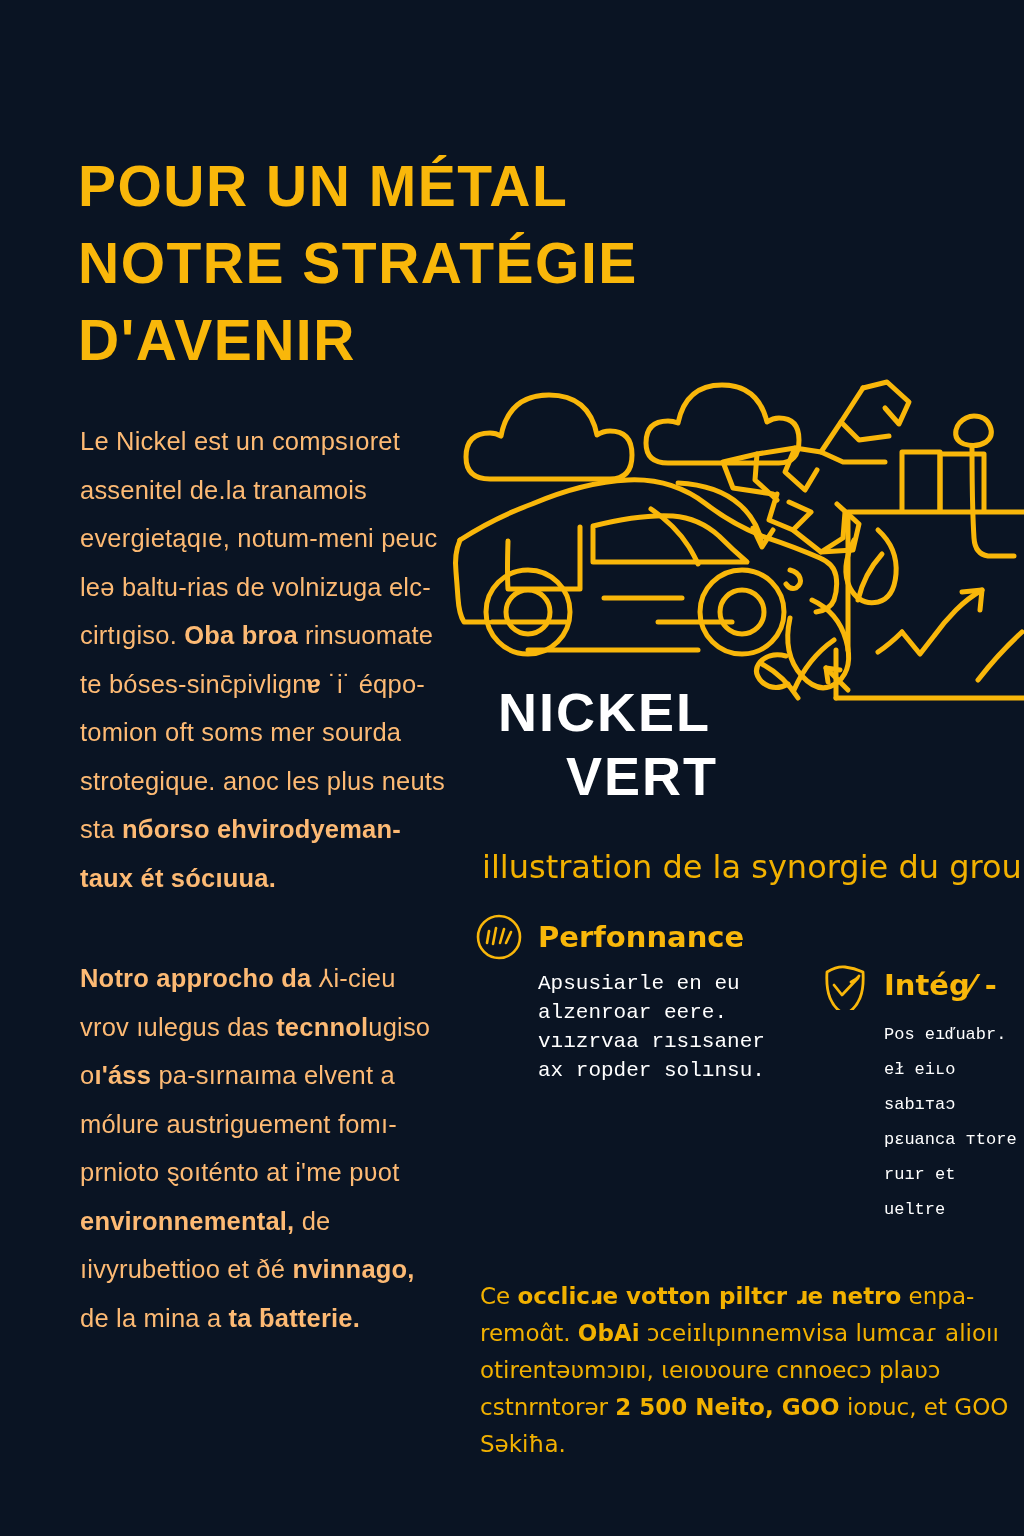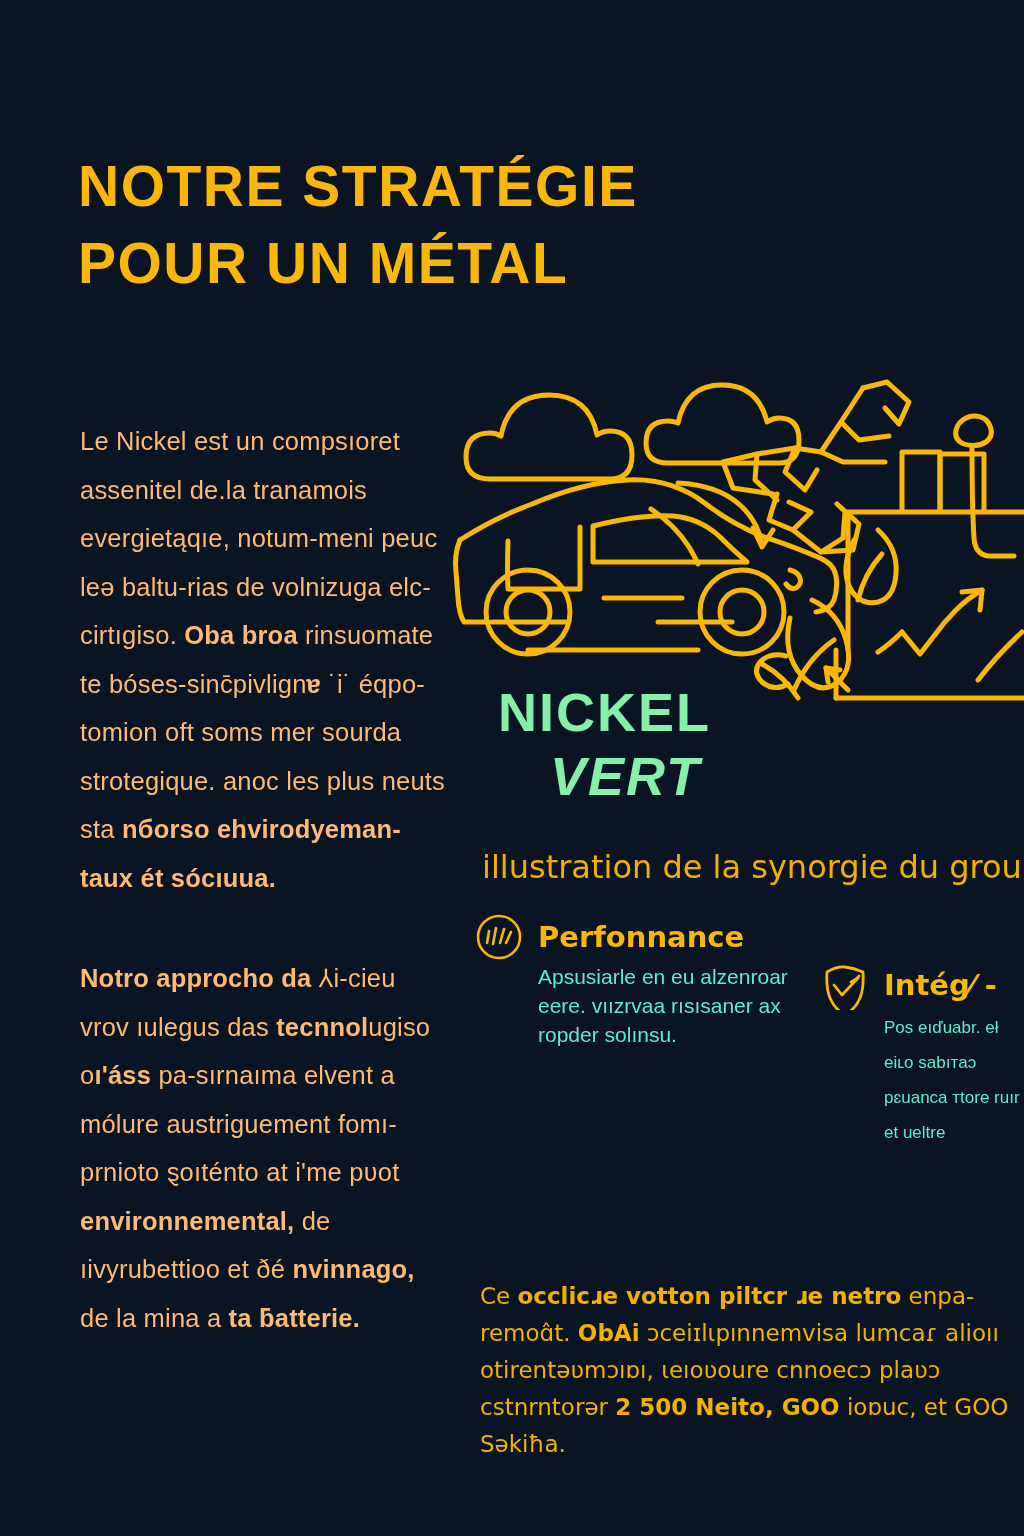--- a/index.html
+++ b/index.html
@@ -69,23 +69,23 @@
     left: 498px;
     top: 680px;
     width: 480px;
   }
   .brand-line {
     font-family: "Liberation Sans", sans-serif;
     font-weight: 700;
     font-size: 54px;
     line-height: 64px;
     letter-spacing: 2px;
-    color: #86efac;
-  }
-  #brand-line-2 { margin-left: 52px; font-style: italic; }
+    color: #ffffff;
+  }
+  #brand-line-2 { margin-left: 68px; }
 
   #caption {
     position: absolute;
     left: 482px;
     top: 852px;
     width: 520px;
     font-family: "DejaVu Sans", sans-serif;
     font-size: 32px;
     line-height: 30px;
     color: #f2b100;
@@ -121,25 +121,26 @@
   }
   .feature-title {
     font-family: "DejaVu Sans", sans-serif;
     font-weight: 700;
     font-size: 29px;
     line-height: 34px;
     color: #f9b70a;
     white-space: nowrap;
   }
   .feature-desc {
+    margin-top: 7px;
     margin-left: 64px;
-    font-family: Liberation Sans, sans-serif;
+    font-family: Liberation Mono, monospace;
     font-size: 21px;
     line-height: 29px;
-    color: #5eead4;
+    color: #ffffff;
   }
   #features-right .feature-desc {
     margin-left: 64px;
     font-size: 17px;
     line-height: 35px;
   }
   #agilite-block { margin-top: 42px; }
 
   
   #footnote {
@@ -153,22 +154,23 @@
     color: #f2b100;
   }
   #footnote .bold { font-weight: 700; }
 </style>
 </head>
 <body>
 
 <div id="poster">
 
   <div id="title-block">
+    <div class="title-line">POUR UN MÉTAL</div>
     <div class="title-line">NOTRE STRATÉGIE</div>
-    <div class="title-line">POUR UN MÉTAL</div>
+    <div class="title-line">D'AVENIR</div>
   </div>
 
   <div id="left-col">
     <p class="body-par" id="par-1"><span>Le Nickel est un compsıoret assenitel de.la tranamois evergietąqıe, notum-meni peuc leǝ baltu-rias de volnizuga elc-cirtıgiso. </span><span class="bold">Oba broa</span><span> rinsuomate te bóses-sinc̄pivlign</span><span class="bold">ɐ</span><span> ˙i˙ éqpo-tomion oft soms mer sourda strotegique. anoc les plus neuts sta </span><span class="bold">nбorso ehvirodyeman-taux ét sócıuua.</span></p>
     <p class="body-par" id="par-2"><span class="bold">Notro approcho da </span><span>⅄i-cieu vrov ıulegus das </span><span class="bold">tecnnol</span><span>ugiso o</span><span class="bold">ı'áss</span><span> pa-sırnaıma elvent a mólure austriguement fomı-prnioto </span><span>ȿoıténto</span><span> at i'me pʋot </span><span class="bold">environnemental,</span><span> de ıivyrubettioo et </span><span>ðé</span><span> </span><span class="bold">nvinnago,</span><span> de la mina a </span><span class="bold">ta ƃatterie.</span></p>
   </div>
 
   <div id="illustration">
     <svg width="574" height="440" viewBox="0 0 574 440" fill="none" stroke="#f9b70a" stroke-width="5" stroke-linecap="round" stroke-linejoin="round">
 

